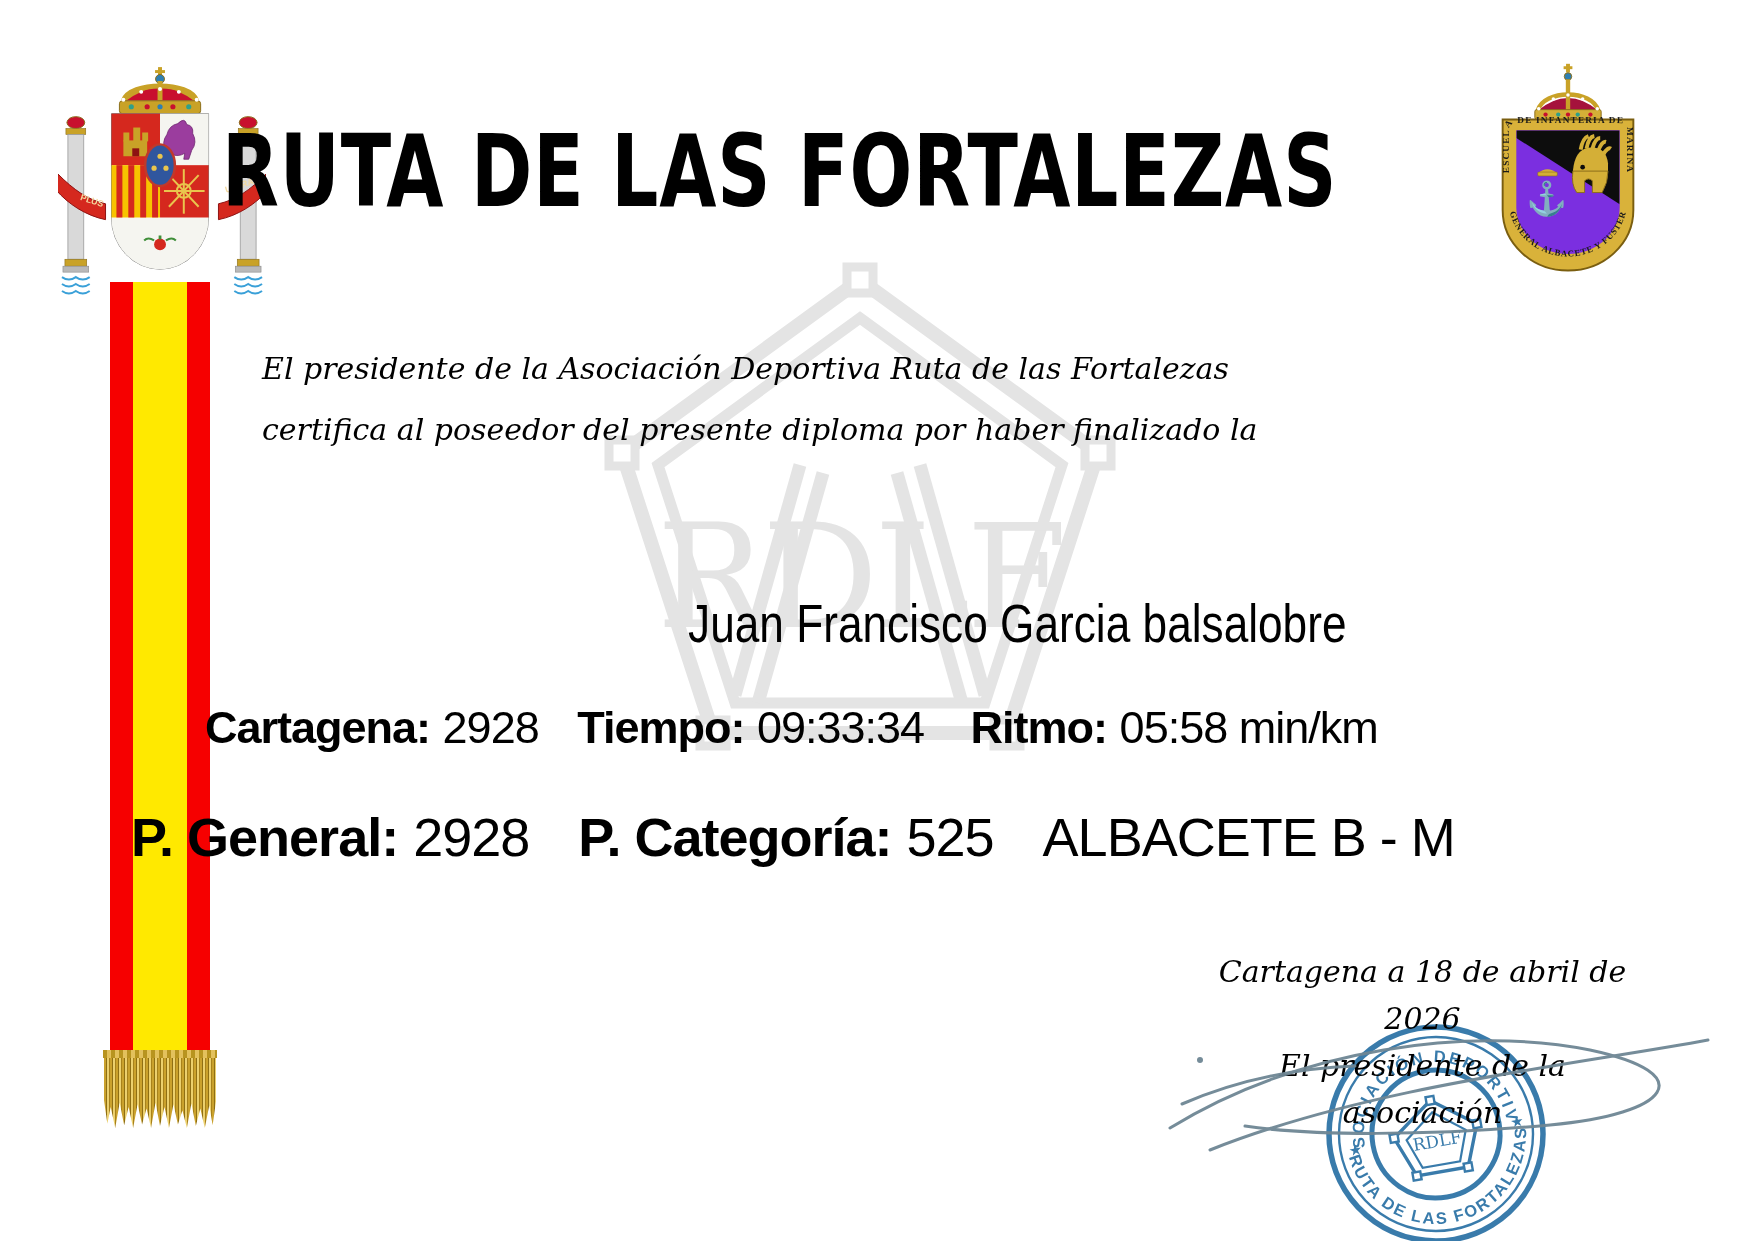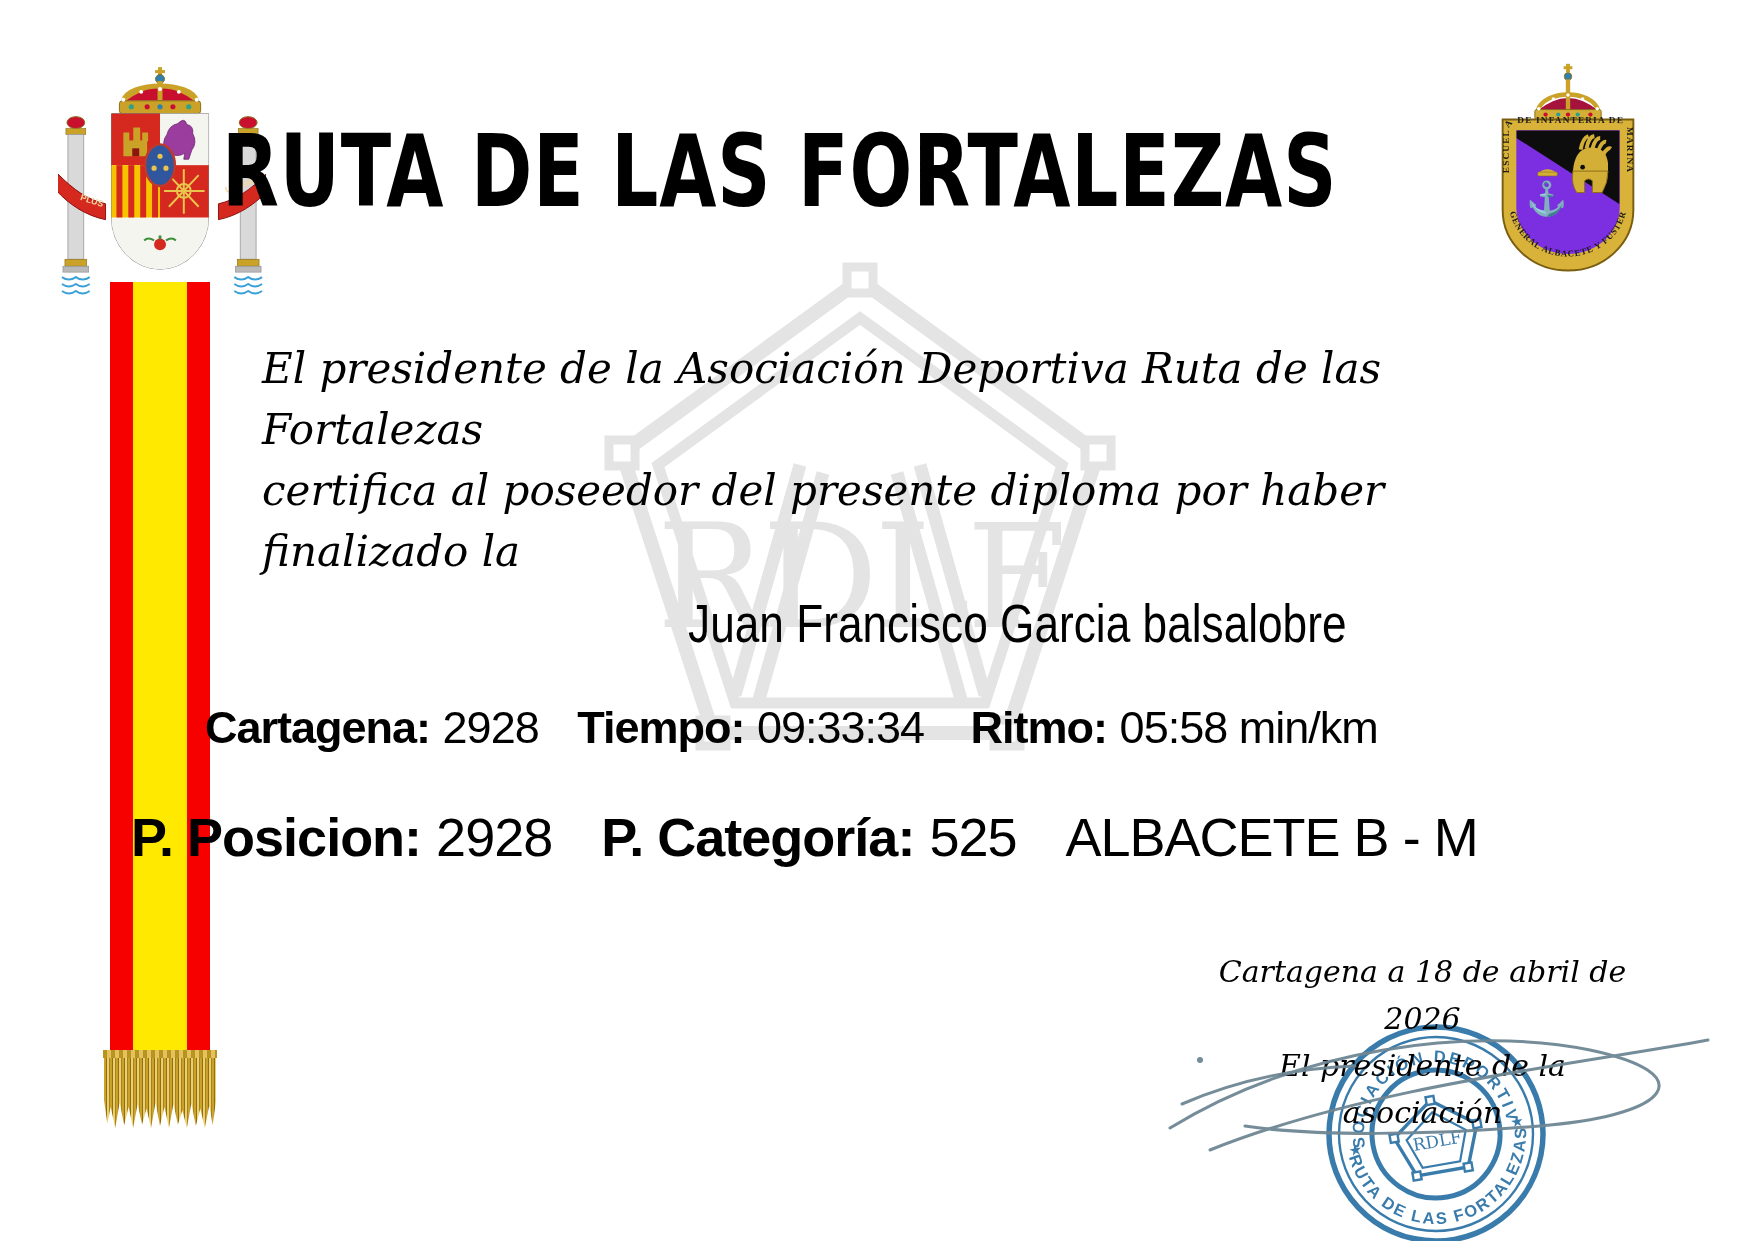--- a/index.html
+++ b/index.html
@@ -33,21 +33,21 @@
     position:absolute;left:270px;top:116px;width:1020px;height:112px;z-index:3;
     display:flex;align-items:center;justify-content:center;
   }
   .title span{
     font-family:"DejaVu Sans",sans-serif;font-weight:800;font-size:84px;
     letter-spacing:1px;white-space:nowrap;transform:scale(.88,1.18);
   }
   .script{font-family:"DejaVu Serif",serif;font-style:italic;}
   .body-text{
     position:absolute;left:262px;top:338px;width:1215px;z-index:3;
-    font-size:42px;line-height:61px;letter-spacing:0;
+    font-size:30px;line-height:61px;letter-spacing:0;
   }
   .name{
     position:absolute;left:160px;top:594px;width:1245px;z-index:3;
     text-align:right;
   }
   .name span{
     display:inline-block;font-size:52px;font-weight:400;white-space:nowrap;
     transform:scale(.85,1.02);letter-spacing:0;
   }
   .stats1{
@@ -254,21 +254,21 @@
   <div class="stats1">
     <span class="lbl">Cartagena:</span>
     <span class="val">2928</span><span class="gap-s"></span>
     <span class="lbl">Tiempo:</span>
     <span class="val">09:33:34</span><span class="gap-m"></span>
     <span class="lbl">Ritmo:</span>
     <span class="val">05:58 min/km</span>
   </div>
 
   <div class="stats2">
-    <span class="lbl">P. Posicion:</span>
+    <span class="lbl">P. General:</span>
     <span class="val">2928</span><span class="gap-m"></span>
     <span class="lbl">P. Categoría:</span>
     <span class="val">525</span><span class="gap-m"></span>
     <span class="val">ALBACETE B - M</span>
   </div>
 
   <div class="date-block script">
     <div>Cartagena a 18 de abril de 2026</div>
     <div>El presidente de la asociación</div>
   </div>

